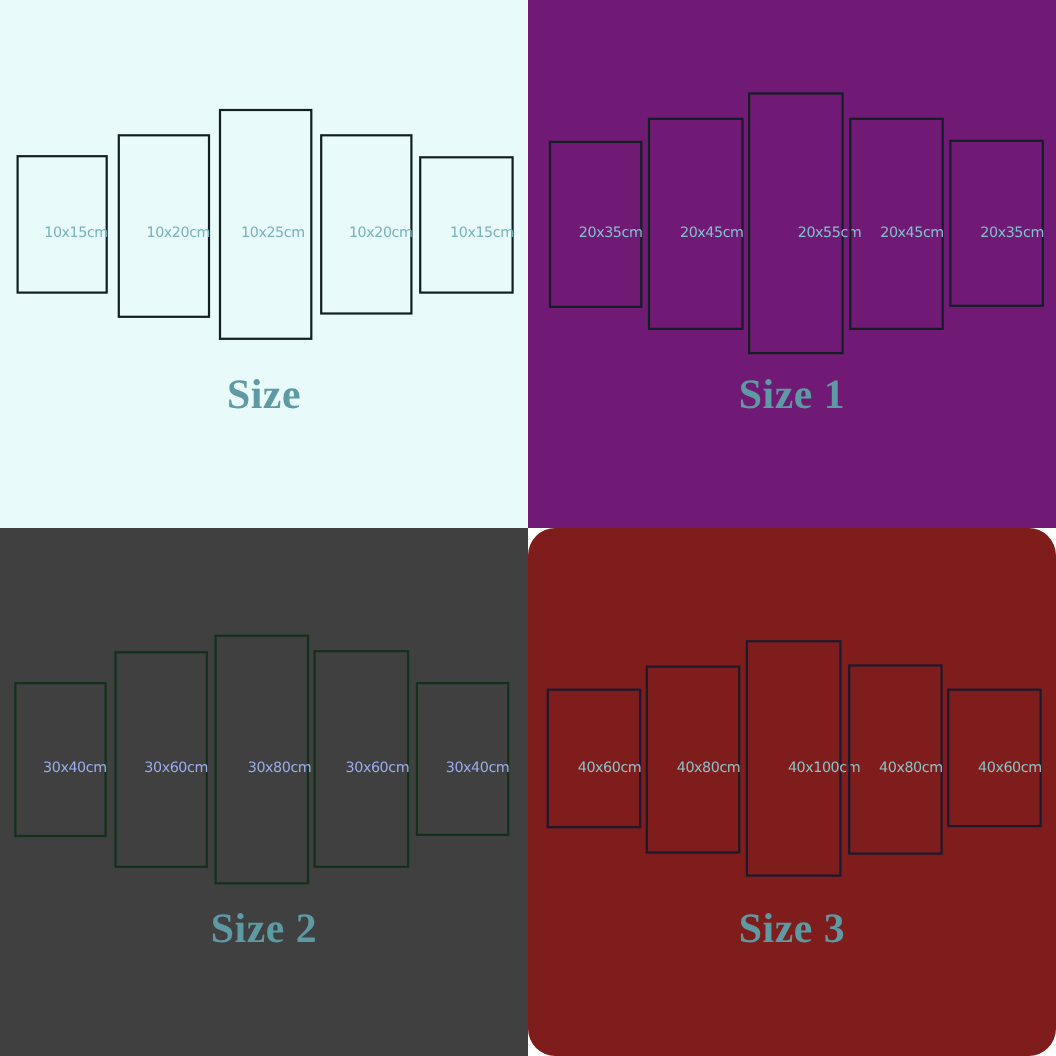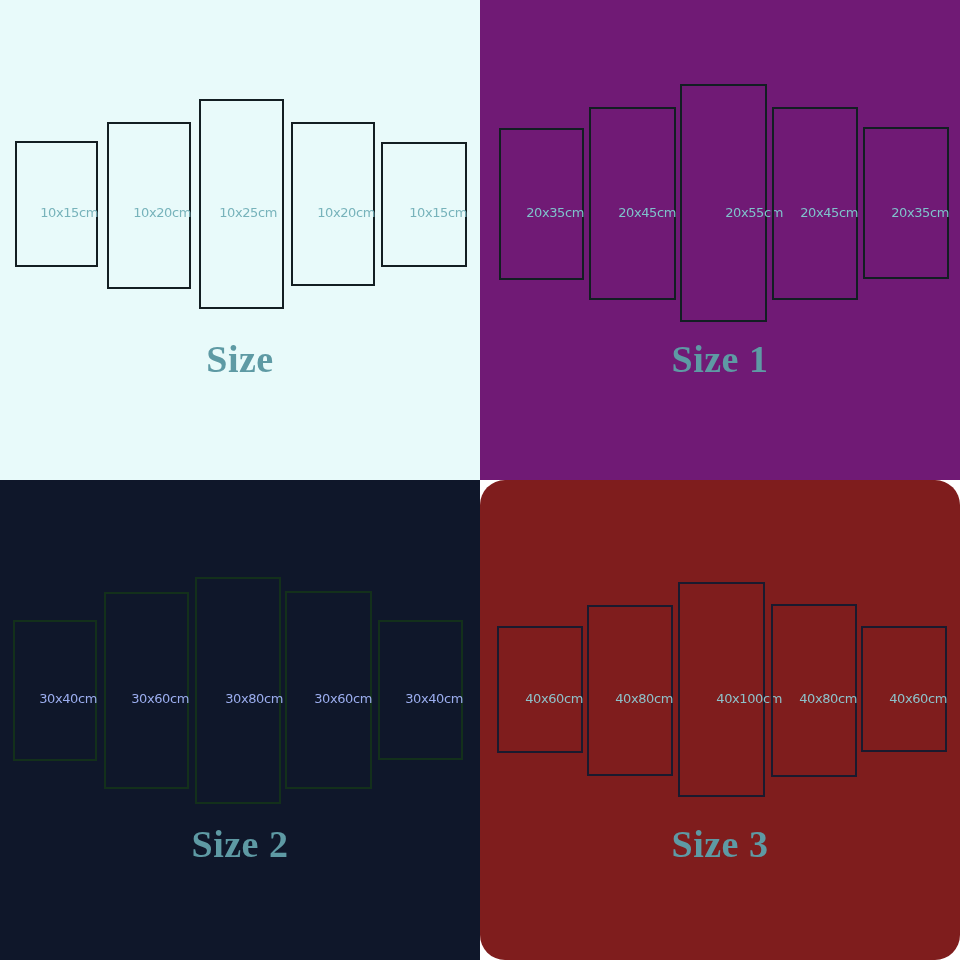--- a/index.html
+++ b/index.html
@@ -92,21 +92,21 @@
         <div class="frame-label" style="left: 109px; width: 87px; top: 212px; color: rgb(127, 194, 203);">20x45cm</div>
         <div class="frame" style="left: 200px; top: 84px; width: 87px; height: 238px; border-color: rgb(18, 30, 34);"></div>
         <div class="frame-label" style="left: 200px; width: 103px; top: 212px; color: rgb(127, 194, 203);">20x55cm</div>
         <div class="frame" style="left: 292px; top: 107px; width: 86px; height: 193px; border-color: rgb(18, 30, 34);"></div>
         <div class="frame-label" style="left: 292px; width: 86px; top: 212px; color: rgb(127, 194, 203);">20x45cm</div>
         <div class="frame" style="left: 383px; top: 127px; width: 86px; height: 152px; border-color: rgb(18, 30, 34);"></div>
         <div class="frame-label" style="left: 383px; width: 86px; top: 212px; color: rgb(127, 194, 203);">20x35cm</div>
       </div>
       <div class="panel-title" style="top: 340px; color: rgb(94, 154, 164);">Size 1</div>
     </div>
-    <div class="panel" style="background: #0f172a;">
+    <div class="panel" style="background: #404040;">
       <div class="frames">
         <div class="frame" style="left: 13px; top: 140px; width: 84px; height: 141px; border-color: rgb(19, 48, 27);"></div>
         <div class="frame-label" style="left: 13px; width: 84px; top: 218px; color: rgb(155, 173, 238);">30x40cm</div>
         <div class="frame" style="left: 104px; top: 112px; width: 85px; height: 197px; border-color: rgb(19, 48, 27);"></div>
         <div class="frame-label" style="left: 104px; width: 85px; top: 218px; color: rgb(155, 173, 238);">30x60cm</div>
         <div class="frame" style="left: 195px; top: 97px; width: 86px; height: 227px; border-color: rgb(19, 48, 27);"></div>
         <div class="frame-label" style="left: 195px; width: 88px; top: 218px; color: rgb(155, 173, 238);">30x80cm</div>
         <div class="frame" style="left: 285px; top: 111px; width: 87px; height: 198px; border-color: rgb(19, 48, 27);"></div>
         <div class="frame-label" style="left: 285px; width: 87px; top: 218px; color: rgb(155, 173, 238);">30x60cm</div>
         <div class="frame" style="left: 378px; top: 140px; width: 85px; height: 140px; border-color: rgb(19, 48, 27);"></div>

